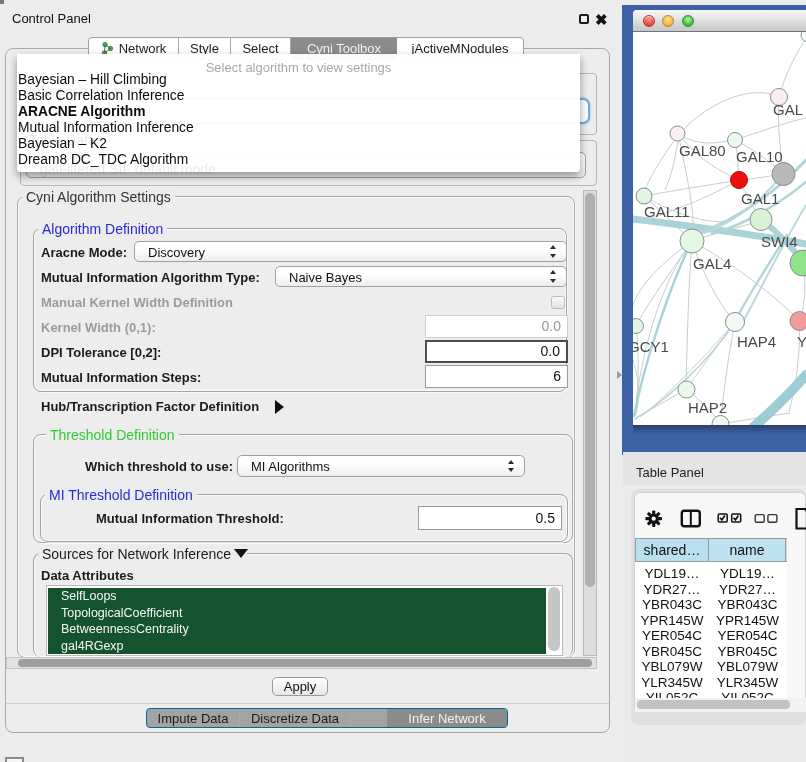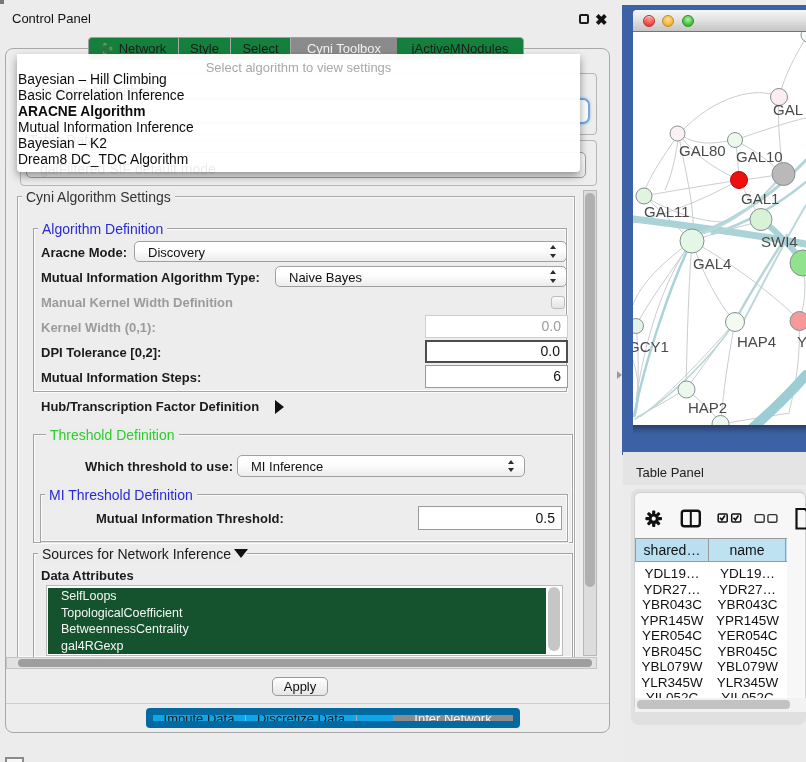--- a/index.html
+++ b/index.html
@@ -10,37 +10,37 @@
   .lbl.dis { color:#9b9b9b; }
   .combo { position:absolute; border:1px solid #a0a0a0; border-radius:5px;
     background:linear-gradient(180deg,#ffffff 0%,#fdfdfd 45%,#ececec 100%);
     font-size:13px; color:#111; }
   .combo .ct { position:absolute; left:13px; top:50%; transform:translateY(-50%); white-space:nowrap; }
   .arr { position:absolute; right:10px; width:0; height:0; border-left:3.5px solid transparent; border-right:3.5px solid transparent; }
   .arr.up { border-bottom:4.5px solid #2b2b2b; top:calc(50% - 6.5px); }
   .arr.dn { border-top:4.5px solid #2b2b2b; top:calc(50% + 2px); }
   .tfield { position:absolute; background:#fff; font-size:14px; color:#111;
     text-align:right; padding-right:6px; line-height:21px; }
-  .group { position:absolute; border:1px solid #a3a3a3; border-radius:0;
+  .group { position:absolute; border:1px solid #a3a3a3; border-radius:8px;
     box-shadow:inset 0 0 0 1px rgba(255,255,255,0.7), 1px 1px 0 rgba(255,255,255,0.7); }
   .gtitle { position:absolute; top:-8px; left:4px; background:#ececec; padding:0 4px;
     font-size:14px; color:#333; white-space:nowrap; line-height:16px;}
 </style>
 </head>
 <body>
 
 <div class="abs" style="left:0;top:0;width:625px;height:746px;background:#ececec;">
   <div class="abs" style="left:0;top:0;width:4px;height:4px;background:#777;"></div>
   <div class="abs" style="left:12px;top:11px;font-size:13px;color:#111;">Control Panel</div>
   <div class="abs" style="left:579px;top:14px;width:10px;height:10px;border:2px solid #1a1a1a;border-radius:2px;"></div>
   <div class="abs" style="left:595px;top:11px;font-size:15px;font-weight:bold;color:#111;">✖</div>
 
   <div class="abs" style="left:5px;top:48px;width:605px;height:685px;border:1px solid #a8a8a8;border-radius:8px;background:#ededed;"></div>
 
-  <div class="abs" style="left:88px;top:37px;height:23px;display:flex;border:1px solid #9f9f9f;border-radius:4px;overflow:hidden;background:#15803d;font-size:13px;color:#1b1b1b;justify-content:center;">
+  <div class="abs" style="left:88px;top:37px;height:23px;display:flex;border:1px solid #9f9f9f;border-radius:4px;overflow:hidden;background:#ffffff;font-size:13px;color:#1b1b1b;justify-content:center;">
     <div style="width:90px;display:flex;align-items:center;justify-content:center;border-right:1px solid #aaa;">
       <svg width="13" height="14" viewBox="0 0 13 14" style="margin-right:5px;">
         <circle cx="4" cy="2.6" r="2.2" fill="#4caf50" stroke="#2c7a2e" stroke-width="0.8"></circle>
         <circle cx="9.5" cy="6.5" r="2.2" fill="#4caf50" stroke="#2c7a2e" stroke-width="0.8"></circle>
         <circle cx="3.5" cy="11" r="2.2" fill="#4caf50" stroke="#2c7a2e" stroke-width="0.8"></circle>
         <path d="M4 3 L3.5 11 L9.5 6.5 Z" fill="none" stroke="#555" stroke-width="0.9"></path>
       </svg>Network</div>
     <div style="width:52px;display:flex;align-items:center;justify-content:center;border-right:1px solid #aaa;">Style</div>
     <div style="width:60px;display:flex;align-items:center;justify-content:center;border-right:1px solid #aaa;">Select</div>
     <div style="width:106px;display:flex;align-items:center;justify-content:center;background:#8b8b8b;color:#f2f2f2;">Cyni Toolbox</div>
@@ -96,21 +96,21 @@
   <div class="tfield" style="left:425px;top:365px;width:143px;height:23px;border:1px solid #9a9a9a;">6</div>
 
   <div class="lbl" style="left:41px;top:399px;">Hub/Transcription Factor Definition</div>
   <div class="abs" style="left:275px;top:400px;width:0;height:0;border-top:7px solid transparent;border-bottom:7px solid transparent;border-left:9px solid #111;"></div>
 
   <div class="group" style="left:33px;top:434px;width:540px;height:109px;">
     <div class="gtitle" style="color:#2ecc2e;left:12px;">Threshold Definition</div>
   </div>
   <div class="lbl" style="left:85px;top:459px;">Which threshold to use:</div>
   <div class="combo" style="left:237px;top:455px;width:288px;height:22px;">
-    <div class="ct">MI Inference</div>
+    <div class="ct">MI Algorithms</div>
       <div class="arr up"></div>
       <div class="arr dn"></div>
   </div>
   <div class="group" style="left:40px;top:494px;width:528px;height:48px;">
     <div class="gtitle" style="color:#2a2ad4;">MI Threshold Definition</div>
   </div>
   <div class="lbl" style="left:48px;top:511px;padding-left:48px;">Mutual Information Threshold:</div>
   <div class="tfield" style="left:418px;top:506px;width:144px;height:24px;border:1px solid #9a9a9a;line-height:22px;">0.5</div>
 
   <div class="group" style="left:33px;top:553px;width:540px;height:104px;border-bottom:none;">
@@ -124,21 +124,21 @@
   </div>
 
   <div class="abs" style="left:583px;top:190px;width:14px;height:466px;background:#dcdcdc;border:1px solid #b8b8b8;"></div>
   <div class="abs" style="left:585px;top:193px;width:10px;height:394px;background:#b0b0b0;border-radius:5px;"></div>
   <div class="abs" style="left:6px;top:657px;width:591px;height:12px;background:#e2e2e2;border:1px solid #c4c4c4;"></div>
   <div class="abs" style="left:18px;top:659px;width:574px;height:8px;background:#9e9e9e;border-radius:4px;"></div>
 
   <div class="abs" style="left:6px;top:703px;width:603px;height:1px;background:#cfcfcf;"></div>
   <div class="abs" style="left:272px;top:677px;width:56px;height:19px;border:1px solid #9a9a9a;border-radius:5px;background:linear-gradient(180deg,#fff,#e6e6e6);font-size:13px;color:#111;text-align:center;line-height:17px;">Apply</div>
 
-  <div class="abs" style="left:146px;top:708px;height:20px;display:flex;border:7px solid #0369a1;border-radius:4px;overflow:hidden;background:#0ea5e9;font-size:13px;color:#1b1b1b;">
+  <div class="abs" style="left:146px;top:708px;height:20px;display:flex;border:1px solid #0369a1;border-radius:4px;overflow:hidden;background:#a3a3a3;font-size:13px;color:#1b1b1b;">
     <div style="width:93px;display:flex;align-items:center;justify-content:center;border-right:1px solid #aaa;">Impute Data</div>
     <div style="width:111px;display:flex;align-items:center;justify-content:center;border-right:1px solid #aaa;">Discretize Data</div>
     <div style="width:120px;display:flex;align-items:center;justify-content:center;background:#8b8b8b;color:#f2f2f2;margin-left:36px;">Infer Network</div>
   </div>
 </div>
 
 <div class="abs" style="left:617px;top:371px;width:0;height:0;border-top:4px solid transparent;border-bottom:4px solid transparent;border-left:5px solid #9a9a9a;"></div>
 
 <div class="abs" style="left:5px;top:757px;width:19px;height:10px;border:2px solid #8a8a8a;background:linear-gradient(180deg,#fdfdfd,#e8e8e8);"></div>
 

